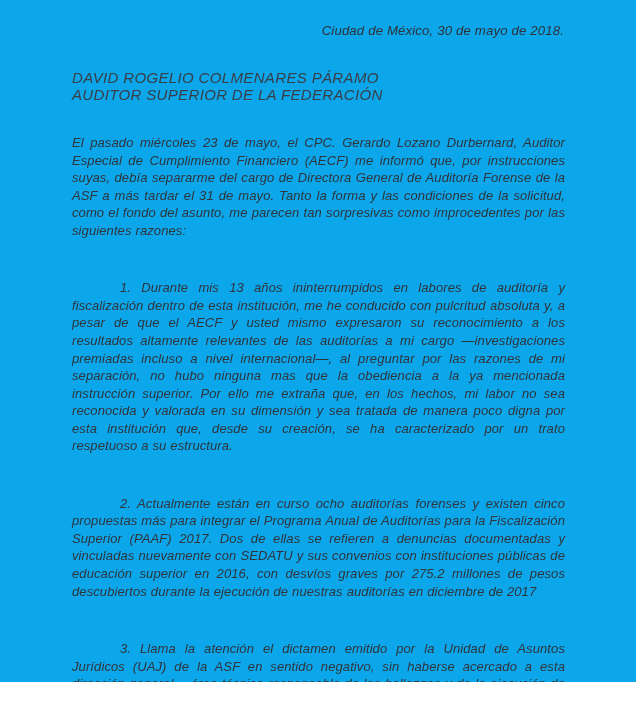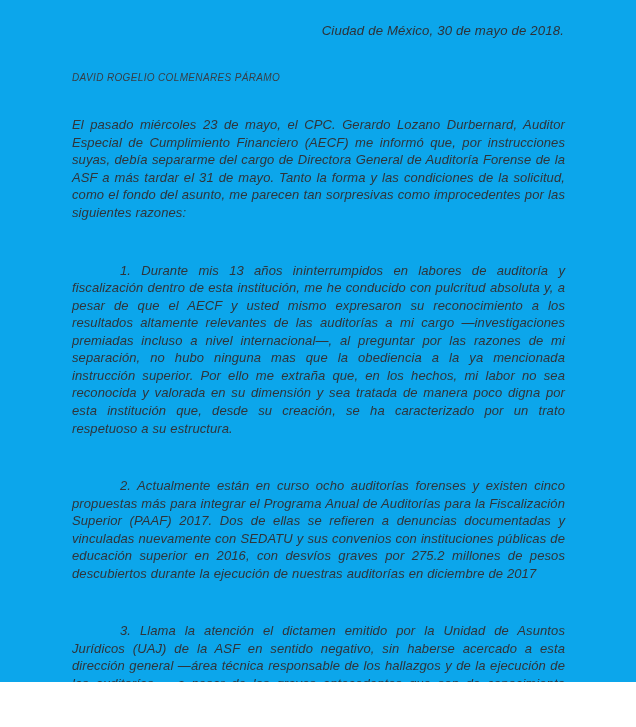--- a/index.html
+++ b/index.html
@@ -30,21 +30,21 @@
     text-align: right;
     font-size: 13.2px;
     line-height: 17.5px;
     color: #30343a;
     letter-spacing: 0.15px;
     padding-top: 22px;
     padding-right: 1px;
   }
   .addressee {
     margin-top: 29px;
-    font-size: 10px;
+    font-size: 15px;
     line-height: 17.8px;
     color: #3a3f46;
     letter-spacing: 0.35px;
   }
   .addressee .line {
     white-space: nowrap;
   }
   .body-block {
     margin-top: 30px;
   }
@@ -73,20 +73,21 @@
 </head>
 <body>
 
 <div class="page scan">
   <div class="sheet">
 
     <div class="date-line">Ciudad de México, 30 de mayo de 2018.</div>
 
     <div class="addressee">
       <div class="line">DAVID ROGELIO COLMENARES PÁRAMO</div>
+      <div class="line">AUDITOR SUPERIOR DE LA FEDERACIÓN</div>
     </div>
 
     <div class="body-block">
       <p class="para">El pasado miércoles 23 de mayo, el CPC. Gerardo Lozano Durbernard, Auditor Especial de Cumplimiento Financiero (AECF) me informó que, por instrucciones suyas, debía separarme del cargo de Directora General de Auditoría Forense de la ASF a más tardar el 31 de mayo. Tanto la forma y las condiciones de la solicitud, como el fondo del asunto, me parecen tan sorpresivas como improcedentes por las siguientes razones:</p>
 
       <p class="para indent">1. Durante mis 13 años ininterrumpidos en labores de auditoría y fiscalización dentro de esta institución, me he conducido con pulcritud absoluta y, a pesar de que el AECF y usted mismo expresaron su reconocimiento a los resultados altamente relevantes de las auditorías a mi cargo —investigaciones premiadas incluso a nivel internacional—, al preguntar por las razones de mi separación, no hubo ninguna mas que la obediencia a la ya mencionada instrucción superior. Por ello me extraña que, en los hechos, mi labor no sea reconocida y valorada en su dimensión y sea tratada de manera poco digna por esta institución que, desde su creación, se ha caracterizado por un trato respetuoso a su estructura.</p>
 
       <p class="para indent">2. Actualmente están en curso ocho auditorías forenses y existen cinco propuestas más para integrar el Programa Anual de Auditorías para la Fiscalización Superior (PAAF) 2017. Dos de ellas se refieren a denuncias documentadas y vinculadas nuevamente con SEDATU y sus convenios con instituciones públicas de educación superior en 2016, con desvíos graves por 275.2 millones de pesos descubiertos durante la ejecución de nuestras auditorías en diciembre de 2017</p>
 
       <p class="para indent last-cut">3. Llama la atención el dictamen emitido por la Unidad de Asuntos Jurídicos (UAJ) de la ASF en sentido negativo, sin haberse acercado a esta dirección general —área técnica responsable de los hallazgos y de la ejecución de las auditorías—, a pesar de los graves antecedentes que son de conocimiento público, revelados en los informes de auditoría desde 2012, detallándose el modus operandi, los probables responsables, los montos desviados y el grave daño social ocasionado bajo esquemas de corrupción y simulación.  Los montos desviados alcanzan los 7,700 millones de pesos e involucran a funcionarios de SEDESOL, SEDATU, las universidades y terceros presuntos proveedores implicados en la articulación de estas redes de empresas fachada. Por su trascendencia e importancia, las denuncias se hicieron del conocimiento superior y fueron enviadas</p>

